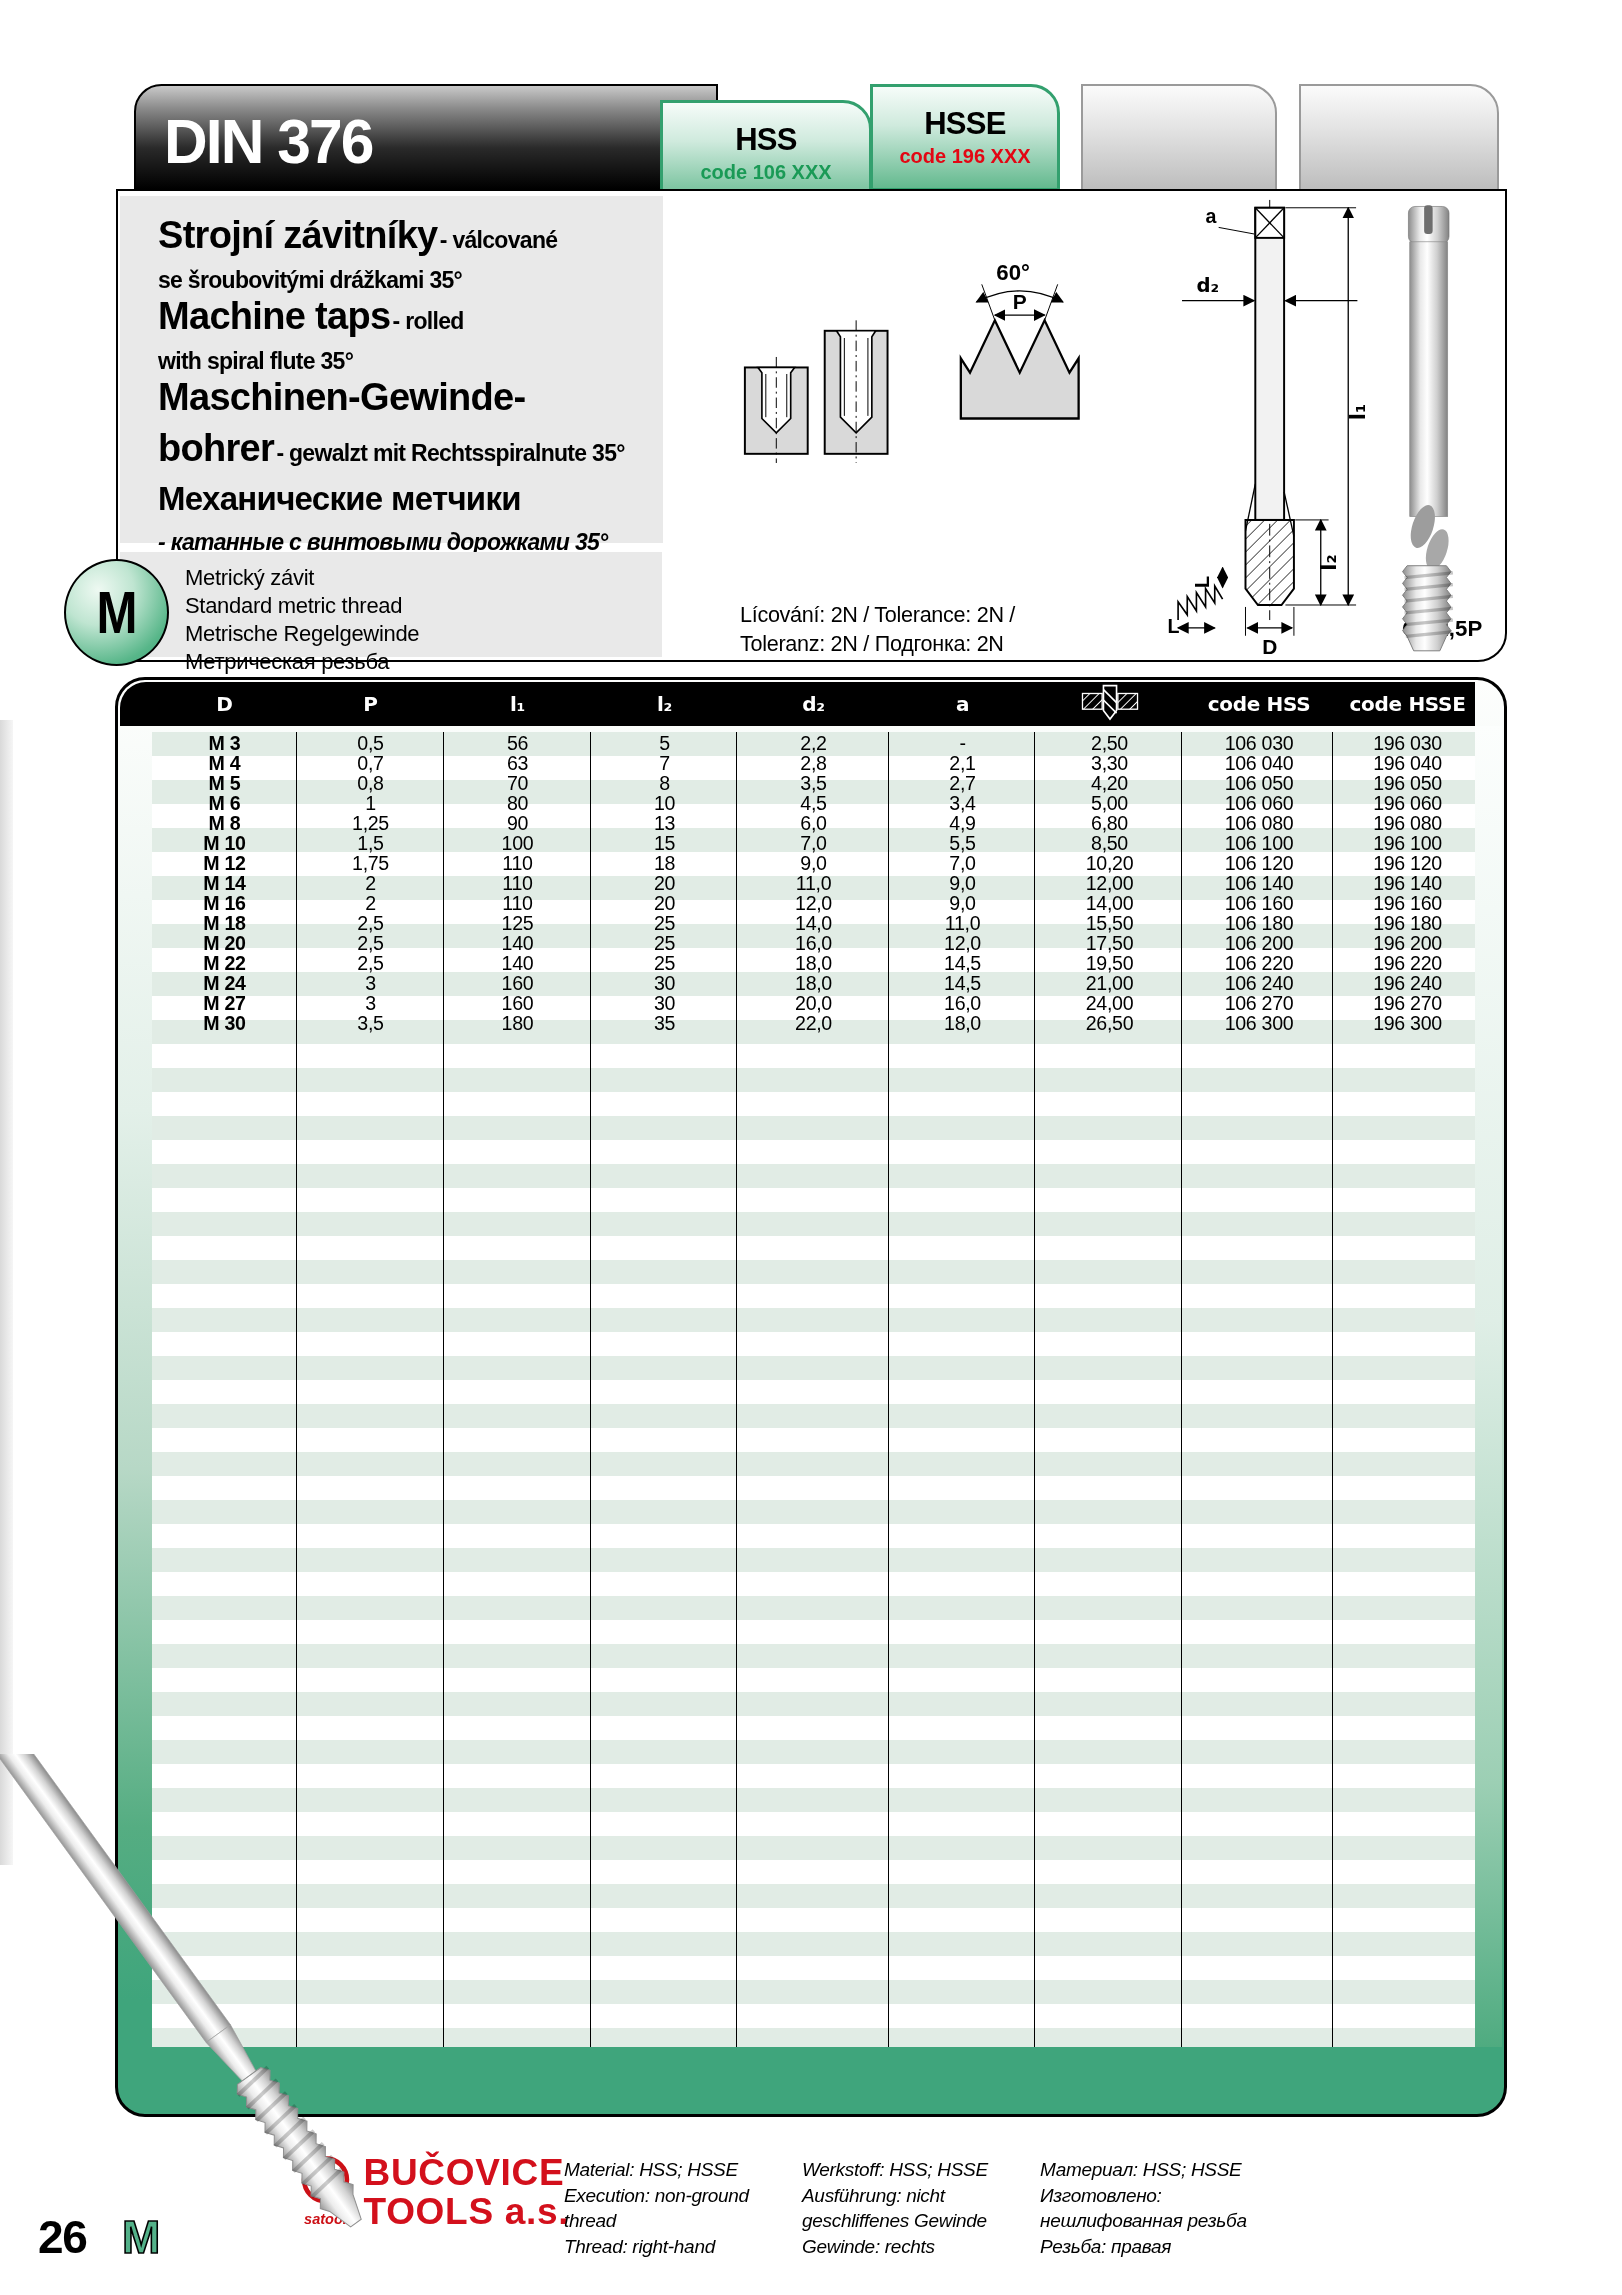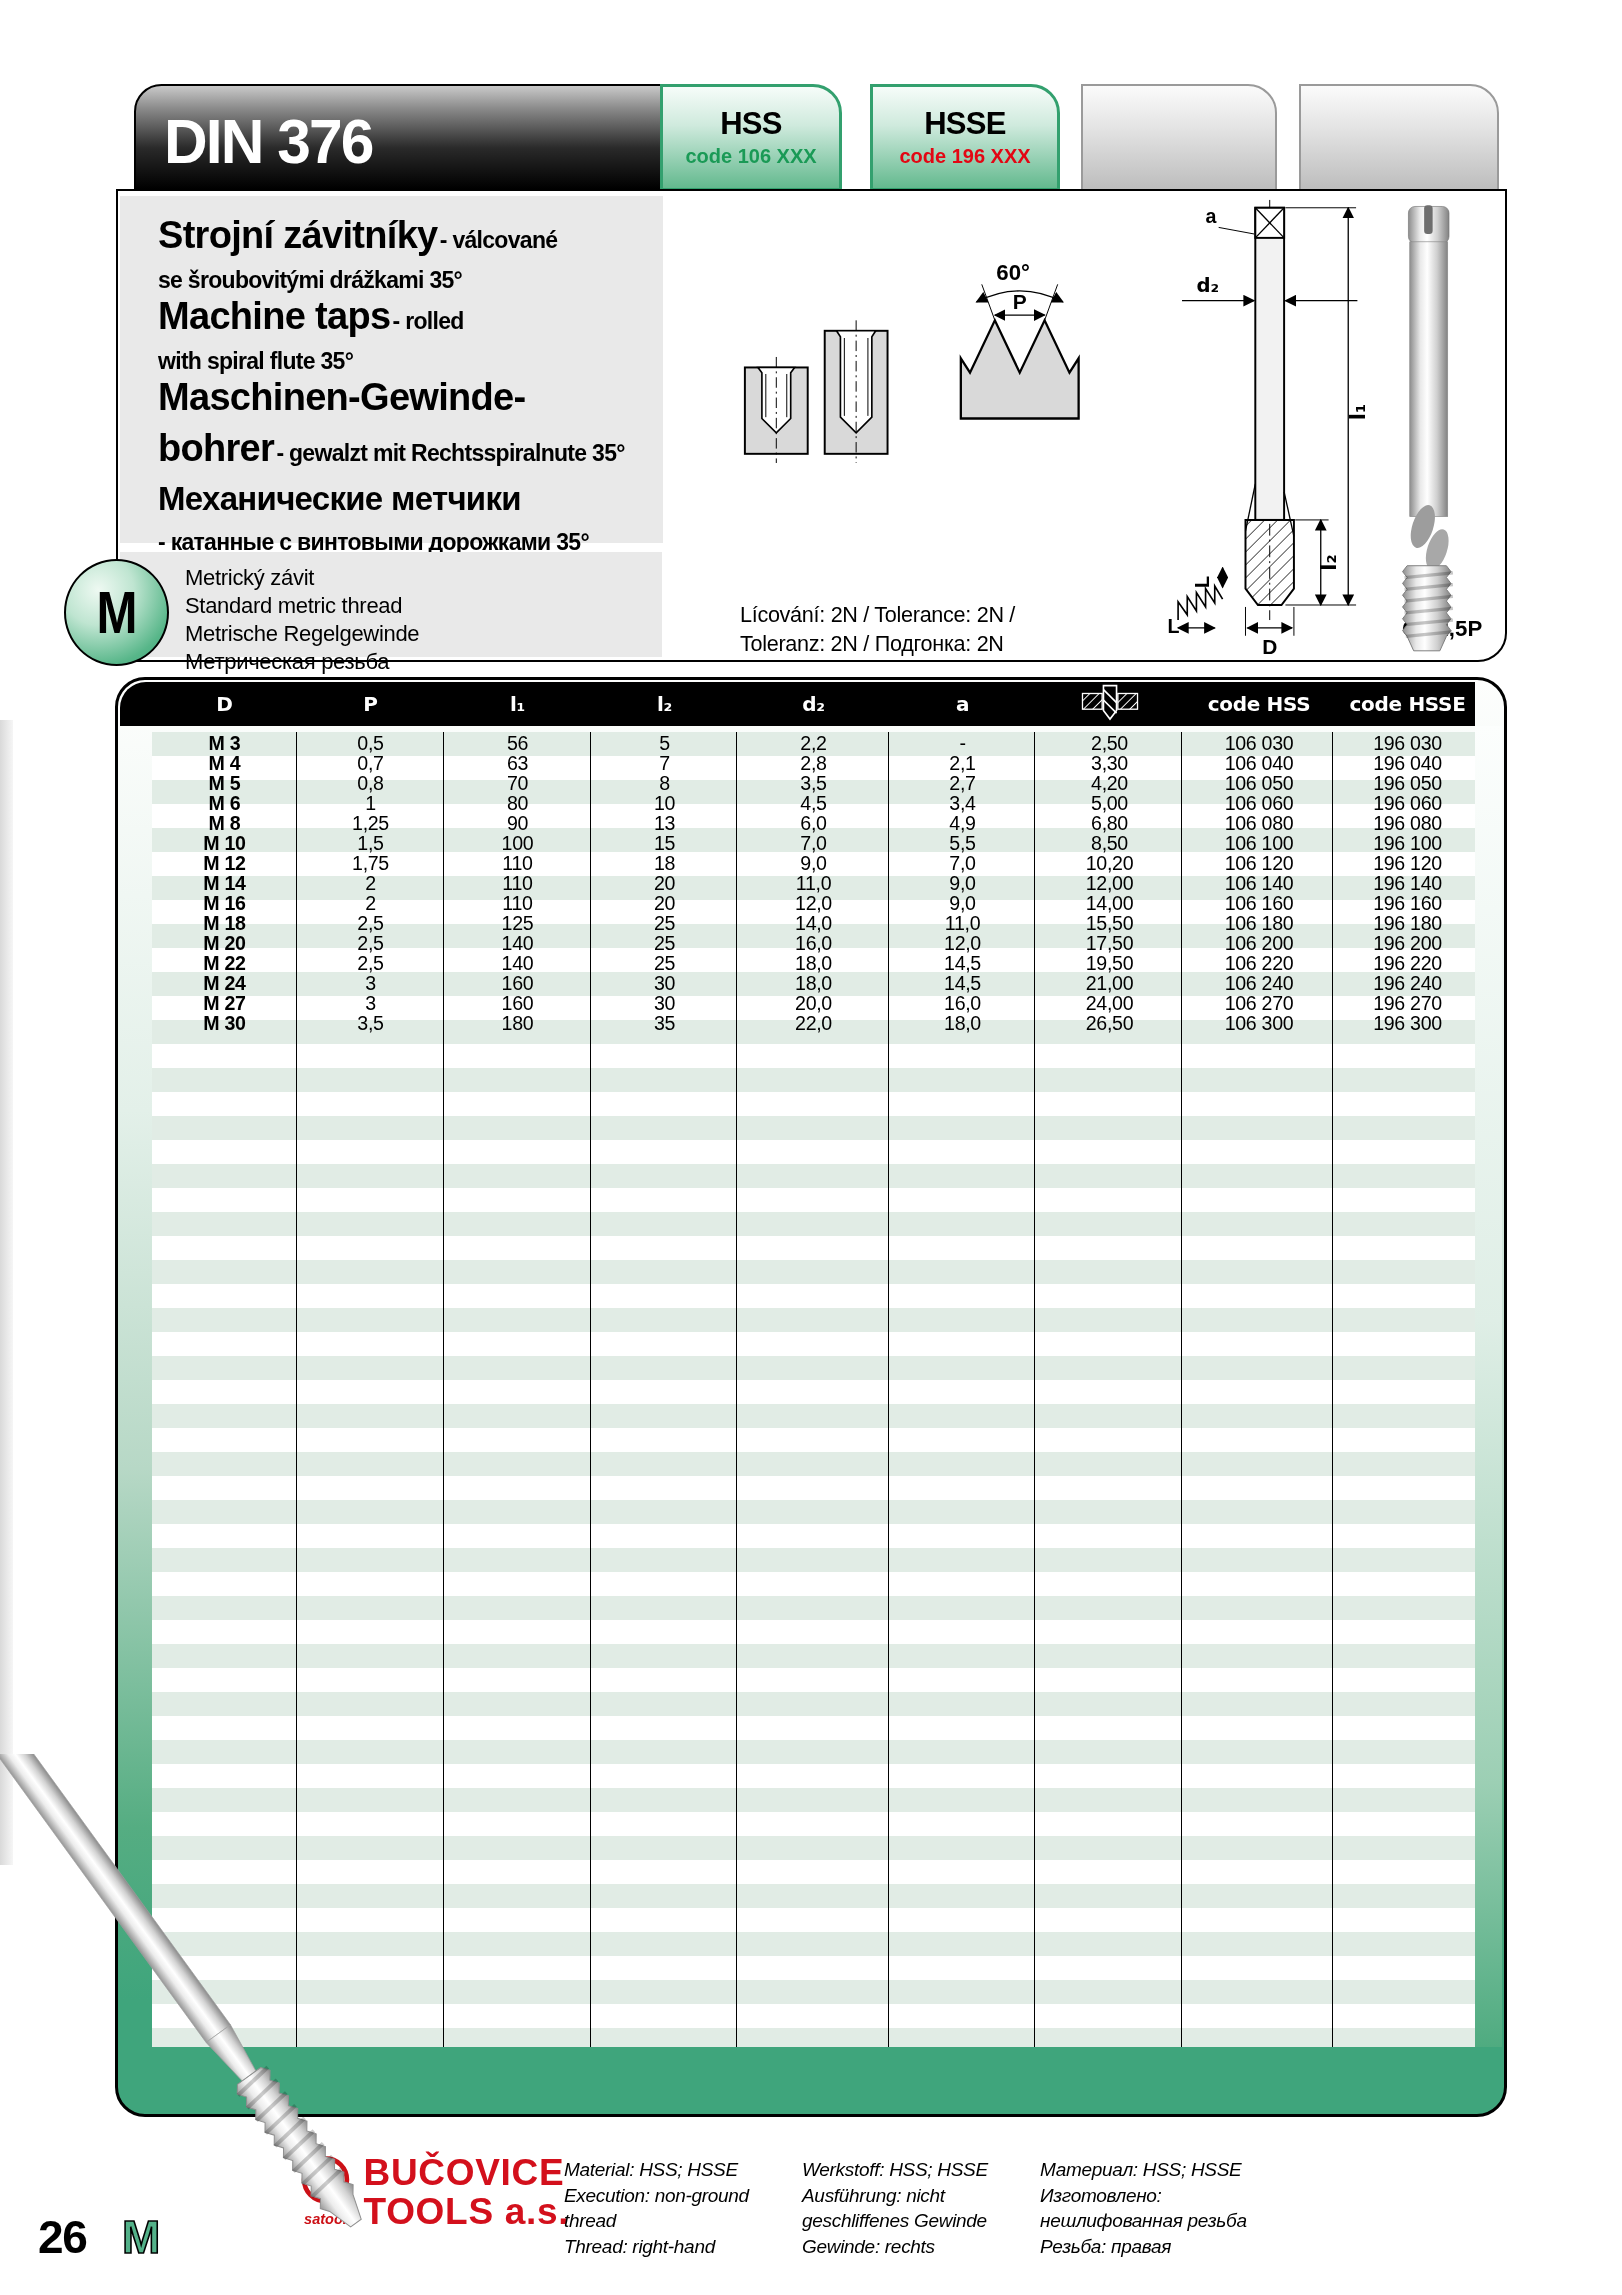--- a/index.html
+++ b/index.html
@@ -76,21 +76,21 @@
 </head>
 <body>
 
 <div class="page">
 
   <div class="edge-shadow"></div>
 
   <div class="din-bar">
     <div class="t">DIN 376</div>
   </div>
-  <div class="hbox green" style="left:660px;width:182px;">
+  <div class="hbox green" style="left:660px;width:212px;margin-top:16px;">
     <div class="nm">HSS</div>
     <div class="cd green">code 106 XXX</div>
   </div>
   <div class="hbox green" style="left:870px;width:190px;">
     <div class="nm">HSSE</div>
     <div class="cd red">code 196 XXX</div>
   </div>
   <div class="hbox gray" style="left:1081px;width:196px;"></div>
   <div class="hbox gray" style="left:1299px;width:200px;"></div>
 
@@ -110,21 +110,21 @@
       <div class="tl">
         <span class="big">Maschinen-Gewinde-</span>
       </div>
       <div class="tl">
         <span class="big">bohrer</span>
         <span class="small"> </span><span class="small">- gewalzt mit Rechtsspiralnute 35°</span>
       </div>
       <div class="tl">
         <span class="bigru">Механические метчики</span>
       </div>
-      <div class="tl sub" style="font-size:23px;font-weight:bold;">- катанные с винтовыми дорожками 35°</div>
+      <div class="tl sub" style="font-size:23px;font-weight:bold;font-style:italic;">- катанные с винтовыми дорожками 35°</div>
     </div>
 
     <div class="metric-row">
       <div class="ml">Metrický závit</div>
       <div class="ml">Standard metric thread</div>
       <div class="ml">Metrische Regelgewinde</div>
       <div class="ml">Метрическая резьба</div>
     </div>
     <div class="m-ellipse">
       <span>M</span>

